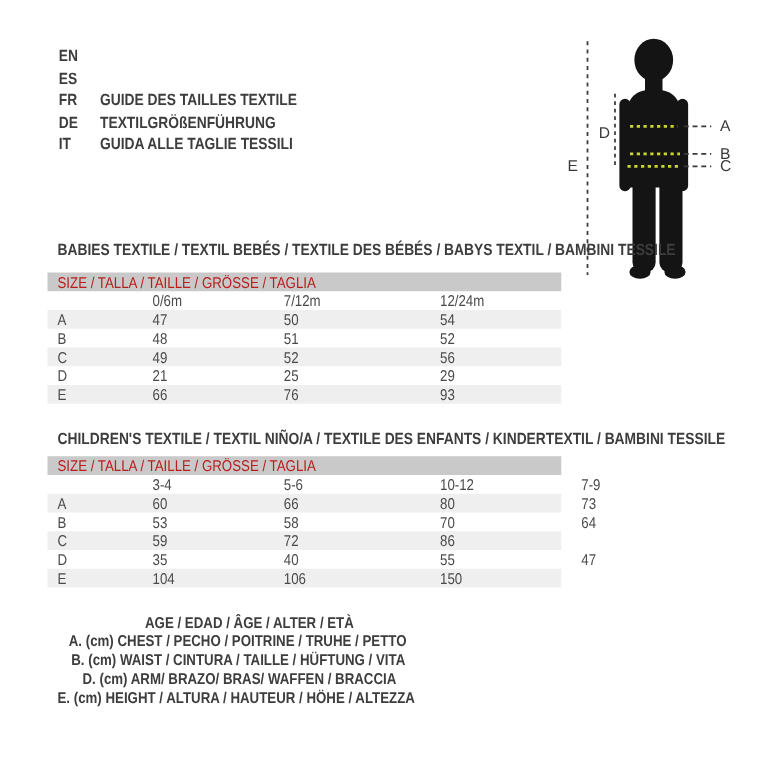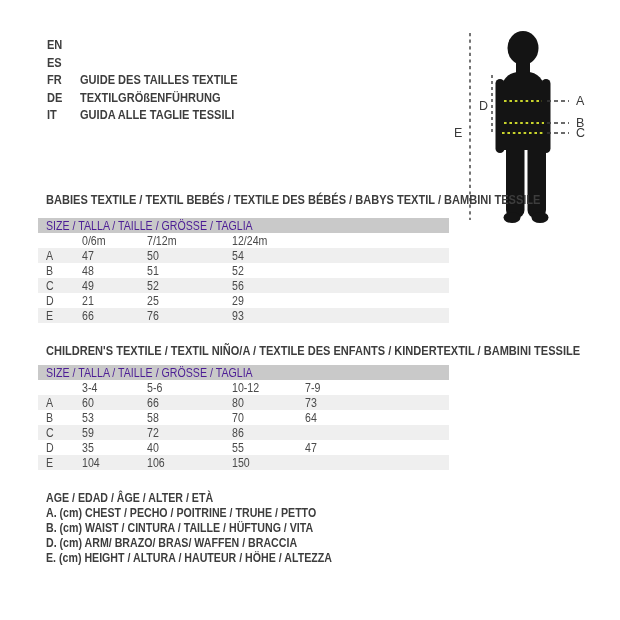--- a/index.html
+++ b/index.html
@@ -20,33 +20,33 @@
 
   
   .section-title{position:absolute;left:46px;font-size:13px;font-weight:600;line-height:14px;}
   #babies-title{top:193px;}
   #children-title{top:344px;}
 
   
   .size-table{position:absolute;left:38px;width:411px;font-size:12.5px;color:#4a4a4a;}
   #babies-table{top:218px;}
   #children-table{top:365px;}
-  .bar{height:15px;background:#c9c9c9;display:flex;align-items:center;color:#4c1d95;}
+  .bar{height:15px;background:#c9c9c9;display:flex;align-items:center;color:#b91c1c;}
   .bar .c0{font-weight:400;}
-  .trow{display:flex;height:15px;align-items:center;}
+  .trow{display:flex;height:15px;align-items:center;gap:40px;}
   .trow.alt{background:#efefef;}
   .c0{width:44px;flex:none;padding-left:8px;box-sizing:border-box;}
   .v1{width:65px;flex:none;}
   .v2{width:65px;flex:none;}
   .v3{width:73px;flex:none;margin-left:20px;}
   .v4{flex:1;}
   .bar .cond{width:300px;}
 
   
-  .legend{position:absolute;left:46px;top:491px;font-size:12.5px;font-weight:600;line-height:15px;}
+  .legend{position:absolute;left:46px;top:491px;font-size:12.5px;font-weight:600;line-height:15px;text-align:center;}
 </style>
 </head>
 <body>
 
 <div class="lang">
   <div class="lang-row">
     <span class="lang-code"><span class="cond">EN</span></span>
   </div>
   <div class="lang-row">
     <span class="lang-code"><span class="cond">ES</span></span>

